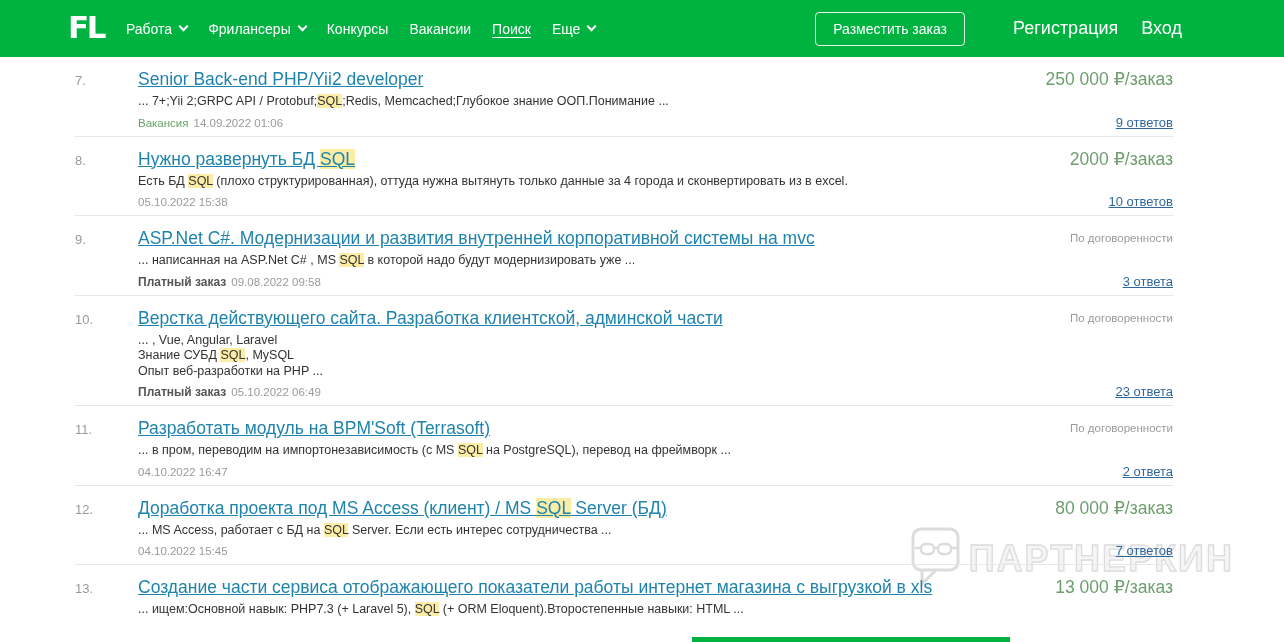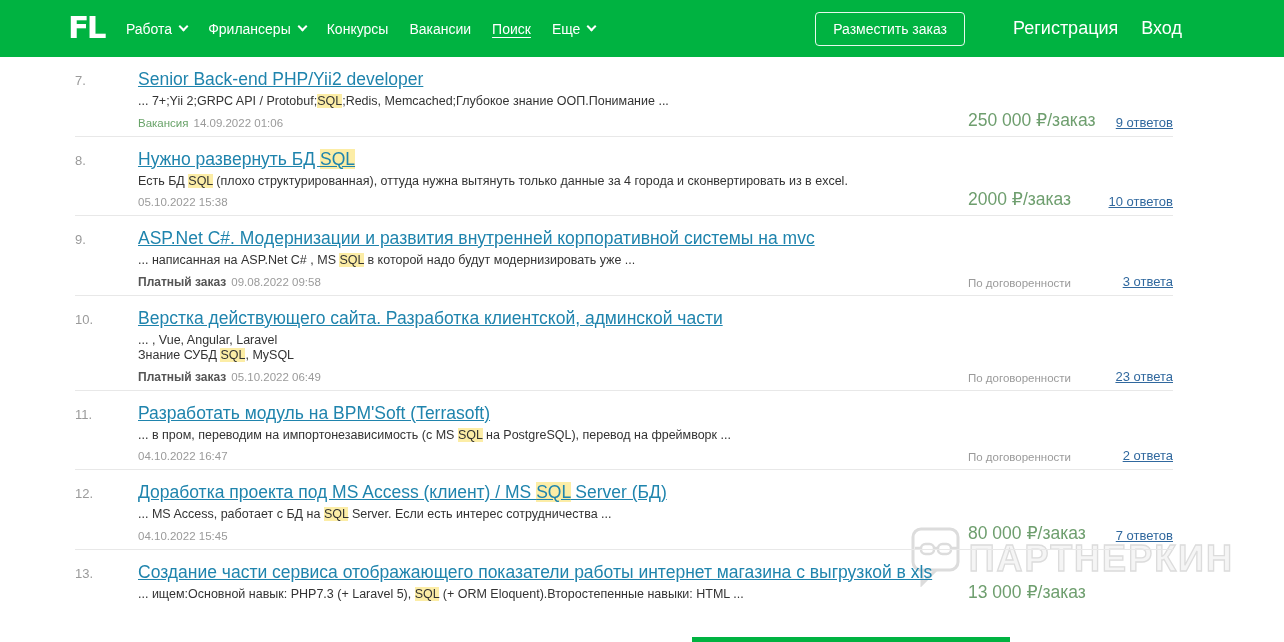--- a/index.html
+++ b/index.html
@@ -29,21 +29,21 @@
   .row.last { border-bottom:none; }
   .num { width:63px; flex:none; color:#9a9a9a; font-size:13px; padding-top:4px; }
   .main { flex:1 1 auto; min-width:0; padding-right:18px; }
   .title { font-size:17.5px; color:#1f84ad; text-decoration:underline; line-height:20px;
     display:inline; cursor:pointer; }
   .desc { margin-top:5px; font-size:12.5px; color:#333; line-height:15.5px; }
   .hl { background:#fceda6; }
   .meta { margin-top:7px; font-size:11.5px; color:#9a9a9a; line-height:13px; }
   .meta-green { color:#69a369; margin-right:5px; }
   .meta-bold { color:#555; font-weight:bold; font-size:12px; margin-right:5px; }
-  .side { width:205px; flex:none; display:flex; align-items:flex-end;
+  .side { width:205px; flex:none; display:flex; flex-direction:column; align-items:flex-end;
     justify-content:space-between; text-align:right; }
   .price { color:#6e9e6e; font-size:17.5px; line-height:20px; white-space:nowrap; }
   .negotiable { color:#9a9a9a; font-size:11.5px; margin-top:4px; white-space:nowrap; }
   .answers { color:#30689e; font-size:13px; text-decoration:underline; cursor:pointer;
     white-space:nowrap; margin-top:8px; }
 
   
   .watermark { position:absolute; top:527px; right:50px; display:flex; align-items:center;
     gap:8px; z-index:0; pointer-events:none; }
   .wm-text { font-size:36px; font-weight:bold; letter-spacing:2px;
@@ -148,20 +148,21 @@
     </div>
   </div>
 
   <div class="row">
     <div class="num">10.</div>
     <div class="main">
       <a class="title"><span>Верстка действующего сайта. Разработка клиентской, админской части</span></a>
       <div class="desc">
           <div><span>... , Vue, Angular, Laravel</span></div>
           <div><span>Знание СУБД </span><span class="hl">SQL</span><span>, MySQL</span></div>
+          <div><span>Опыт веб-разработки на PHP ...</span></div>
         </div>
       <div class="meta"><span class="meta-bold">Платный заказ</span><span>05.10.2022 06:49</span></div>
     </div>
     <div class="side">
       <div>
           <div class="negotiable">По договоренности</div>
         </div>
       <a class="answers">23 ответа</a>
     </div>
   </div>

